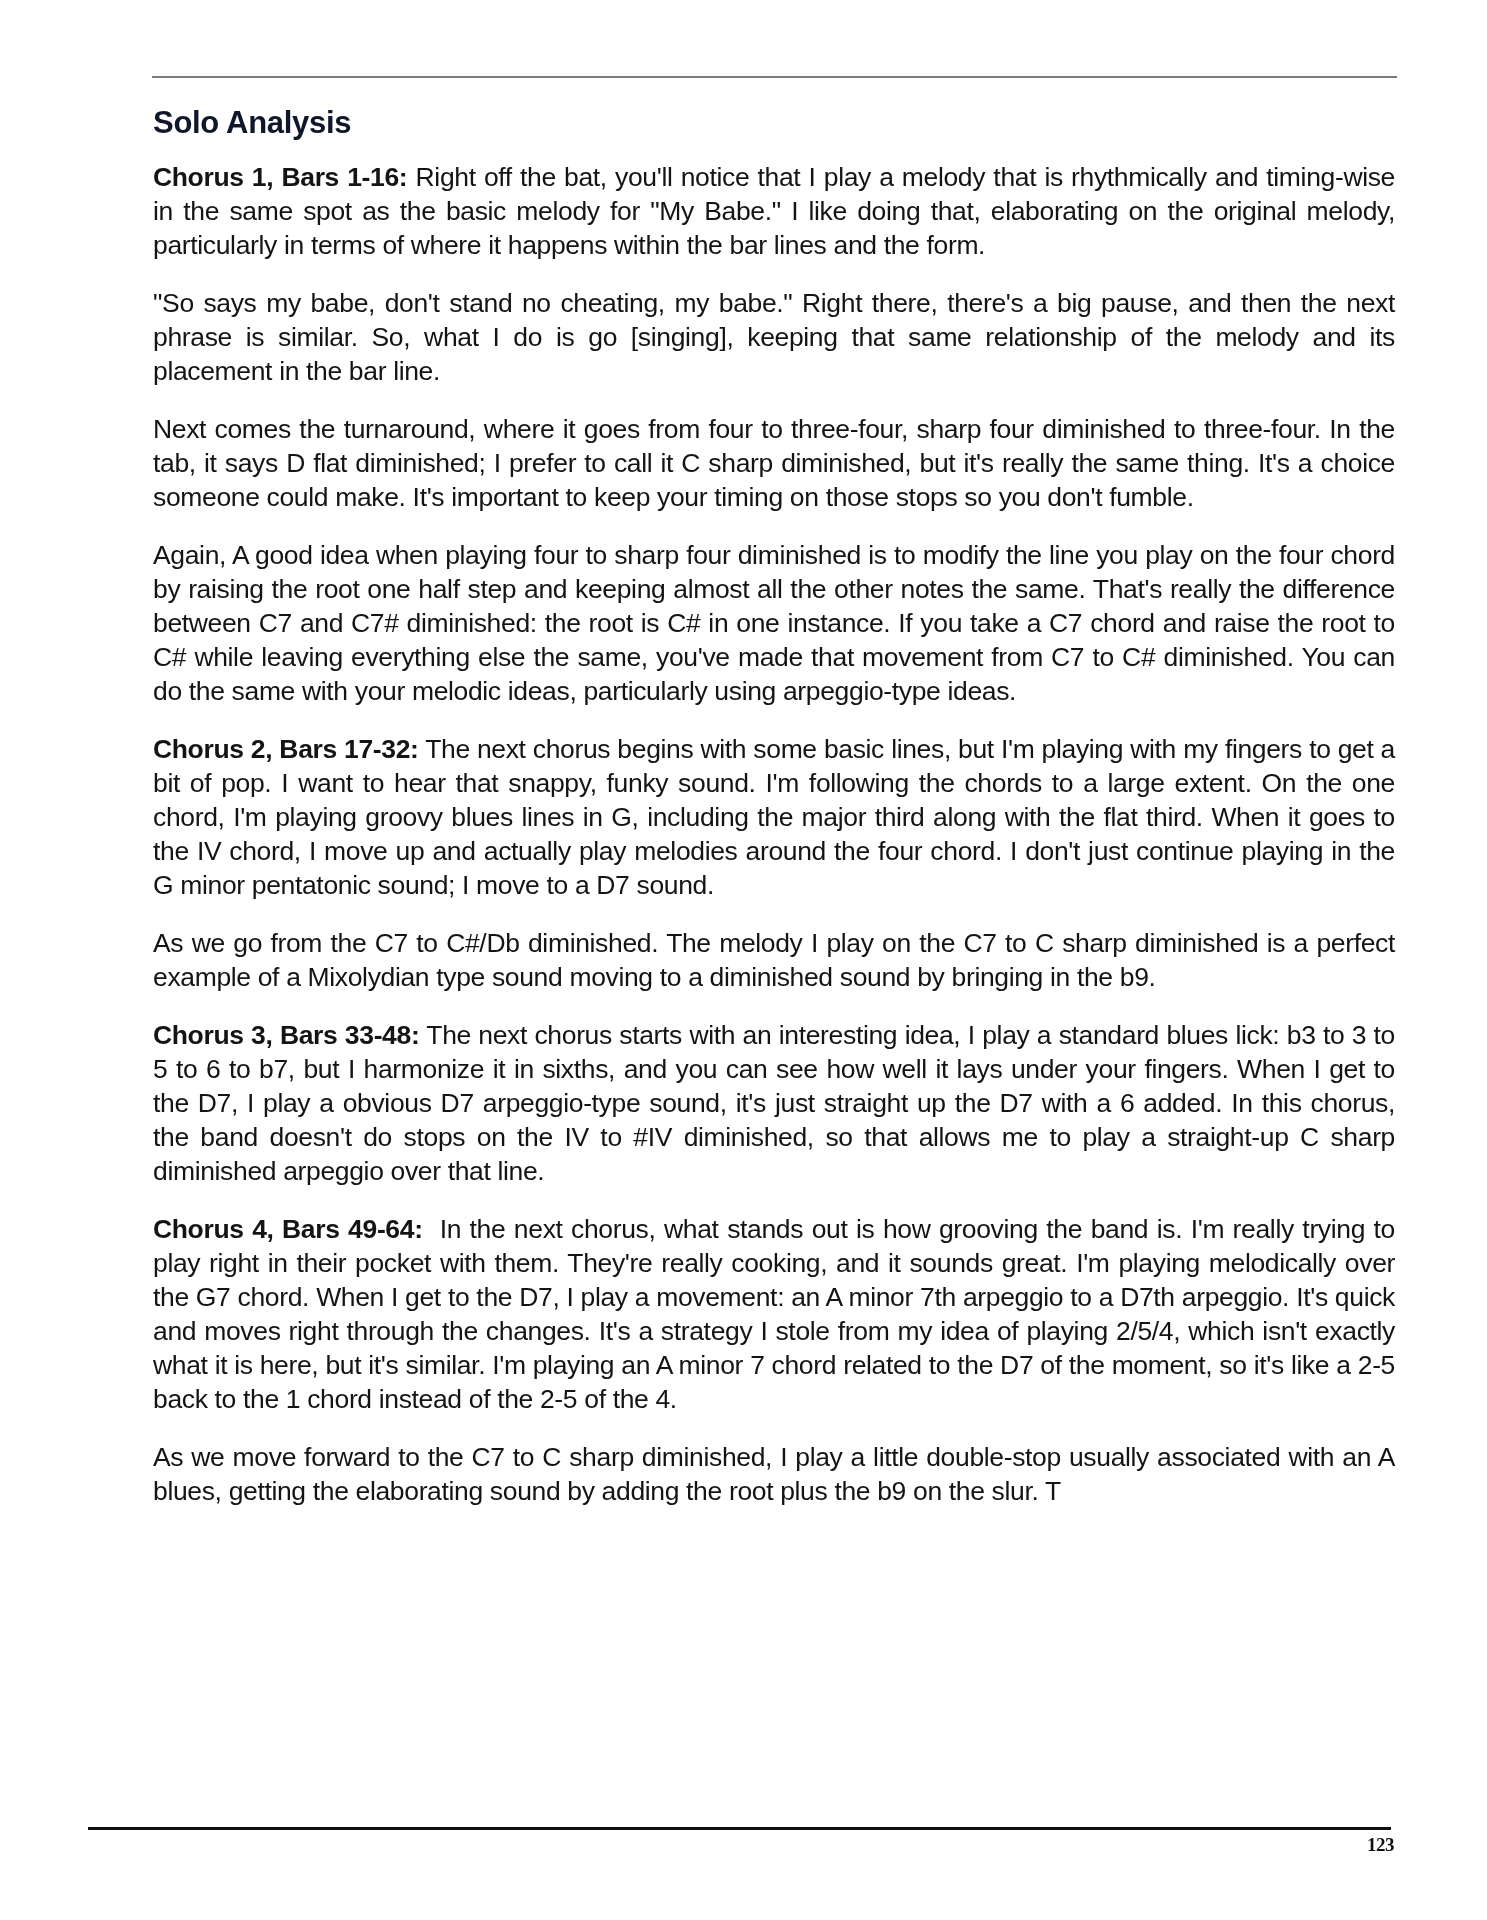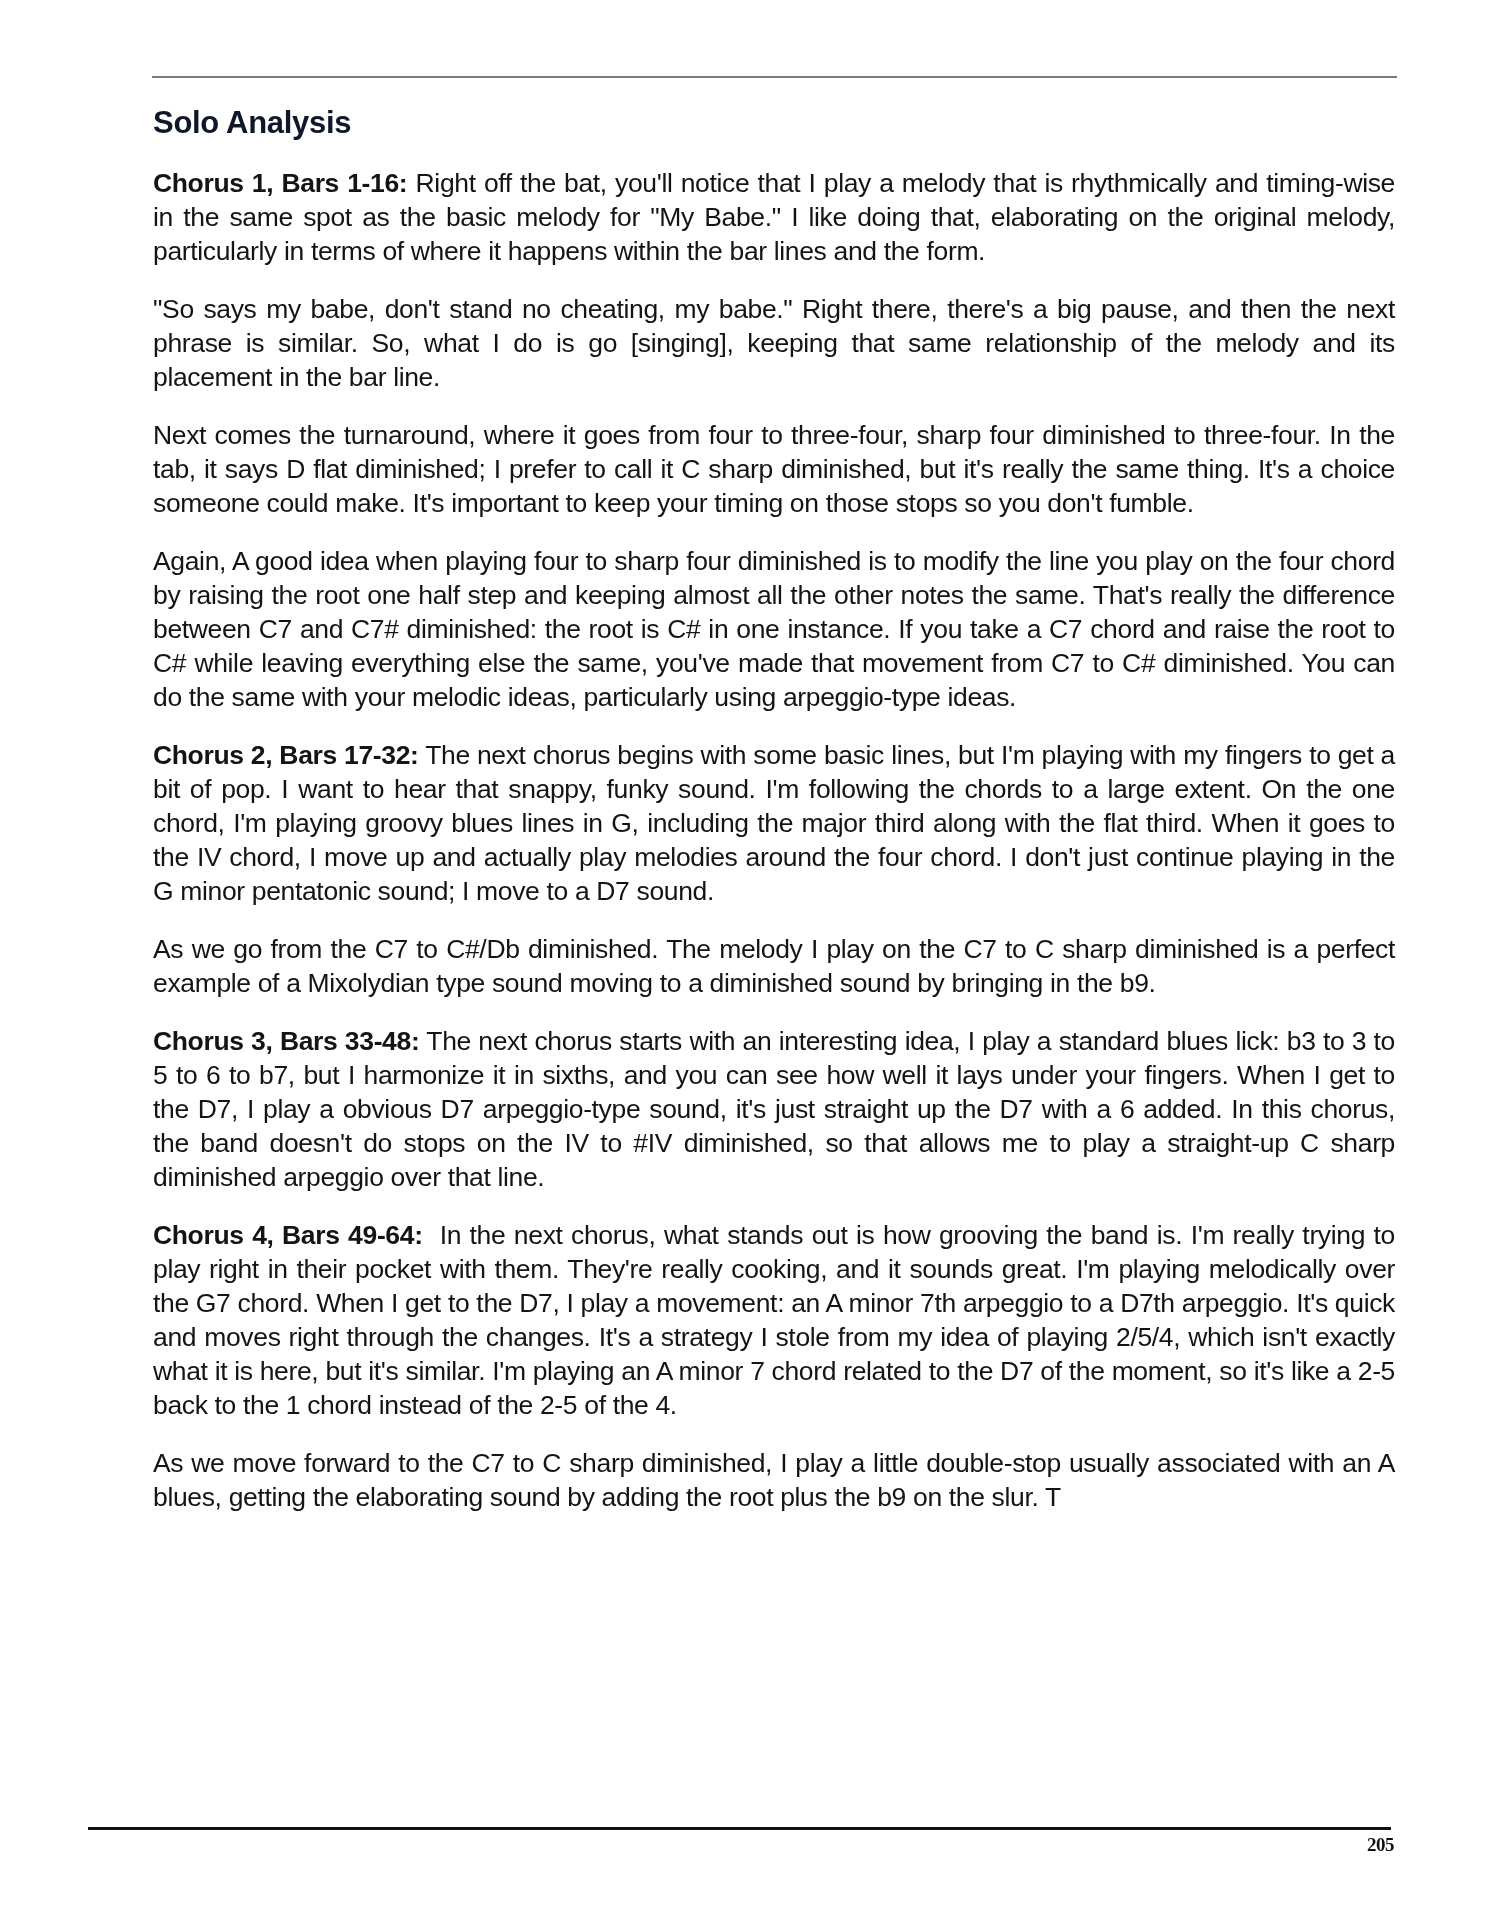--- a/index.html
+++ b/index.html
@@ -1,21 +1,21 @@
 <!DOCTYPE html>
 <html><head>
 <meta charset="utf-8">
 <style>
   html, body { margin: 0; padding: 0; background: #ffffff; }
   body { width: 1487px; height: 1920px; position: relative; overflow: hidden; color: #141414; }
   .top-rule { position: absolute; left: 152px; top: 76px; width: 1245px; height: 0; border-top: 2px solid #7a7a7a; }
   .content { position: absolute; left: 153px; top: 100px; width: 1242px; font-family: "Liberation Sans", sans-serif; }
   h1.title { margin: 0; font-size: 31px; font-weight: bold; line-height: 46px; letter-spacing: -0.3px; color: #0f172a; }
   p.para { margin: 0 0 24px 0; font-size: 26.5px; line-height: 34px; text-align: justify; letter-spacing: -0.35px; word-spacing: 0px; }
-  p.para.first { margin-top: 20px; }
+  p.para.first { margin-top: 14px; }
   .lead { font-weight: bold; }
   .bottom-rule { position: absolute; left: 88px; top: 1827px; width: 1303px; height: 0; border-top: 3px solid #111; }
   .page-number { position: absolute; right: 93px; top: 1834px; font-family: "Liberation Serif", serif; font-size: 19px; font-weight: bold; color: #111; letter-spacing: -0.5px; }
 </style>
 </head>
 <body>
 
 <div class="top-rule"></div>
 
 <div class="content">
@@ -34,13 +34,13 @@
   <p class="para"><span>As we go from the C7 to C#/Db diminished. The melody I play on the C7 to C sharp diminished is a perfect example of a Mixolydian type sound moving to a diminished sound by bringing in the b9.</span></p>
 
   <p class="para"><span class="lead">Chorus 3, Bars 33-48:</span><span> The next chorus starts with an interesting idea, I play a standard blues lick: b3 to 3 to 5 to 6 to b7, but I harmonize it in sixths, and you can see how well it lays under your fingers. When I get to the D7, I play a obvious D7 arpeggio-type sound, it's just straight up the D7 with a 6 added. In this chorus, the band doesn't do stops on the IV to #IV diminished, so that allows me to play a straight-up C sharp diminished arpeggio over that line.</span></p>
 
   <p class="para"><span class="lead">Chorus 4, Bars 49-64:</span><span style="white-space: pre-wrap;">  In the next chorus, what stands out is how grooving the band is. I'm really trying to play right in their pocket with them. They're really cooking, and it sounds great. I'm playing melodically over the G7 chord. When I get to the D7, I play a movement: an A minor 7th arpeggio to a D7th arpeggio. It's quick and moves right through the changes. It's a strategy I stole from my idea of playing 2/5/4, which isn't exactly what it is here, but it's similar. I'm playing an A minor 7 chord related to the D7 of the moment, so it's like a 2-5 back to the 1 chord instead of the 2-5 of the 4.</span></p>
 
   <p class="para"><span>As we move forward to the C7 to C sharp diminished, I play a little double-stop usually associated with an A blues, getting the elaborating sound by adding the root plus the b9 on the slur. T</span></p>
 </div>
 
 <div class="bottom-rule"></div>
-<div class="page-number">205</div>
+<div class="page-number">123</div>
 
 </body></html>

